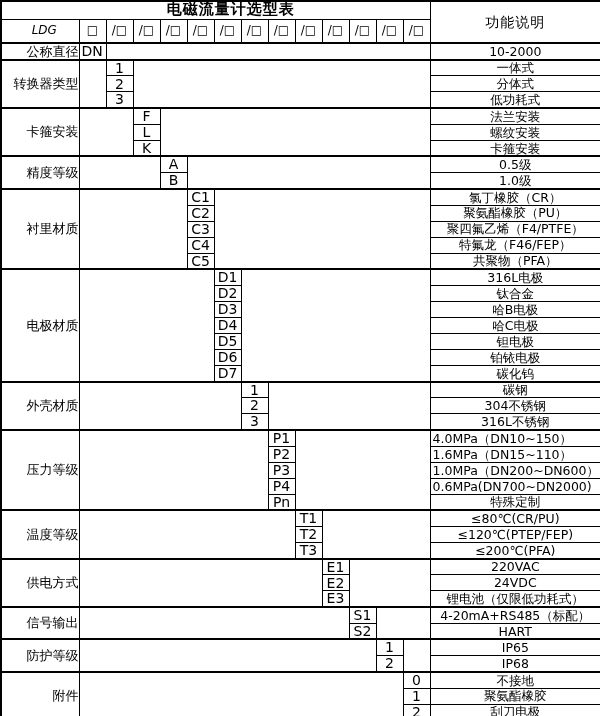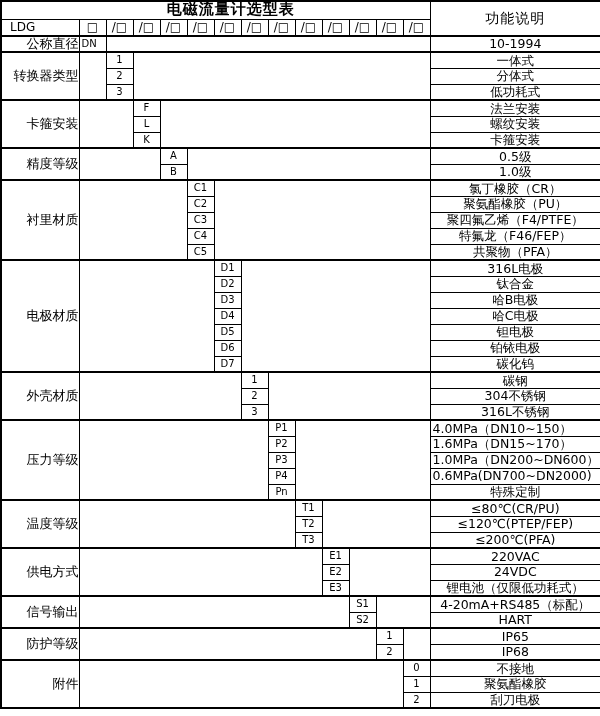--- a/index.html
+++ b/index.html
@@ -32,28 +32,29 @@
     letter-spacing: 1px;
     font-weight: bold;
     padding-left: 30px;
   }
   td.func-header {
     font-size: 14px;
     letter-spacing: 1px;
     margin-top: 12px;
   }
   td.model-prefix {
-    text-align: left;
+    text-align: center;
     padding-left: 8px;
     font-size: 12px;
-    height: 17px;
+    height: 24px;
+    font-style: italic;
   }
   td.box-cell { font-size: 12px; }
   td.label-cell { font-size: 13px; text-align: right; }
-  td.code-cell { font-size: 10px; }
+  td.code-cell { font-size: 14px; }
   td.code-cell.left { text-align: left; padding-left: 2px; }
   td.desc-cell { font-size: 12.5px; }
   td.desc-cell.left { text-align: left; padding-left: 2px; margin-top: 40px; }
   td.gs { border-top: 2px solid #000000; }
 </style>
 </head>
 <body>
 
 <table class="spec">
   <colgroup id="cols">
@@ -91,21 +92,21 @@
         <td class="box-cell">/□</td>
         <td class="box-cell">/□</td>
         <td class="box-cell">/□</td>
         <td class="box-cell">/□</td>
         <td class="box-cell">/□</td>
       </tr>
       <tr>
         <td class="label-cell gs" rowspan="1">公称直径</td>
         <td class="code-cell gs left">DN</td>
         <td class="gs" rowspan="1" colspan="12"></td>
-        <td class="desc-cell gs">10-1994</td>
+        <td class="desc-cell gs">10-2000</td>
       </tr>
       <tr>
         <td class="label-cell gs" rowspan="3">转换器类型</td>
         <td class="gs" rowspan="3" colspan="1"></td>
         <td class="code-cell gs">1</td>
         <td class="gs" rowspan="3" colspan="11"></td>
         <td class="desc-cell gs">一体式</td>
       </tr>
       <tr>
         <td class="code-cell">2</td>
@@ -212,21 +213,21 @@
       </tr>
       <tr>
         <td class="label-cell gs" rowspan="5">压力等级</td>
         <td class="gs" rowspan="5" colspan="7"></td>
         <td class="code-cell gs">P1</td>
         <td class="gs" rowspan="5" colspan="5"></td>
         <td class="desc-cell gs left">4.0MPa（DN10~150）</td>
       </tr>
       <tr>
         <td class="code-cell">P2</td>
-        <td class="desc-cell left">1.6MPa（DN15~170）</td>
+        <td class="desc-cell left">1.6MPa（DN15~110）</td>
       </tr>
       <tr>
         <td class="code-cell">P3</td>
         <td class="desc-cell left">1.0MPa（DN200~DN600）</td>
       </tr>
       <tr>
         <td class="code-cell">P4</td>
         <td class="desc-cell left">0.6MPa(DN700~DN2000)</td>
       </tr>
       <tr>

